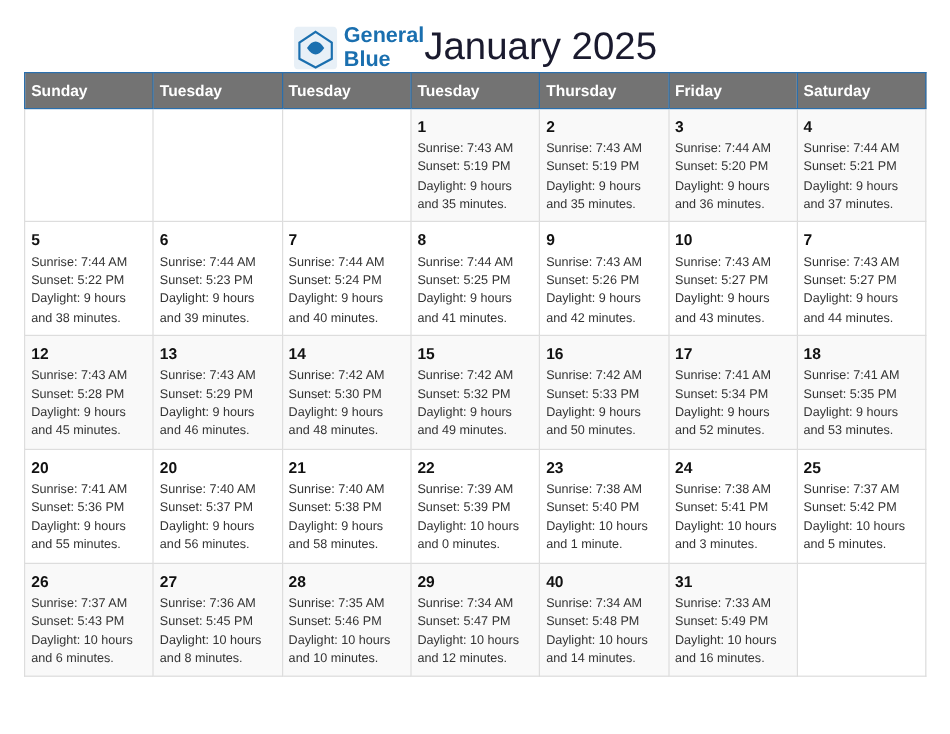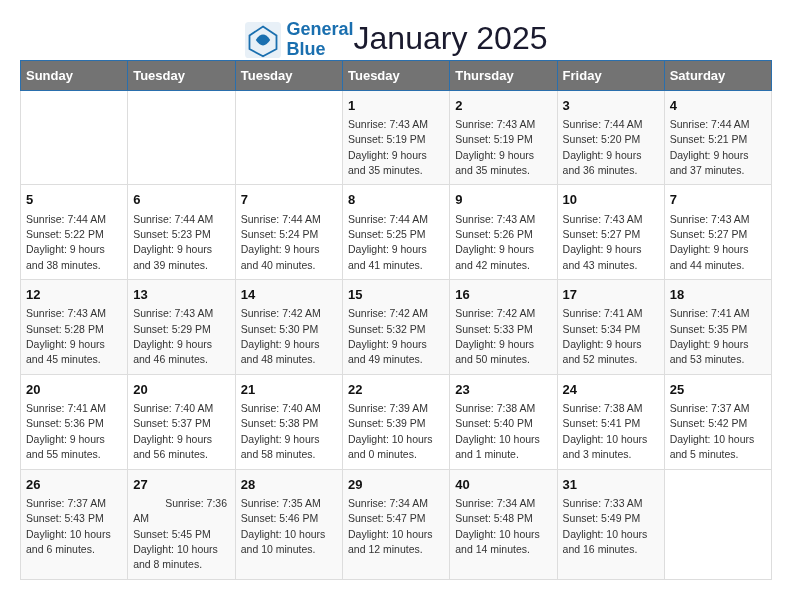--- a/index.html
+++ b/index.html
@@ -211,21 +211,21 @@
 Sunset: 5:41 PM
 Daylight: 10 hours and 3 minutes.</span></td>
         <td><span class="day-num">25</span><span class="day-info" style="white-space: pre-line;">Sunrise: 7:37 AM
 Sunset: 5:42 PM
 Daylight: 10 hours and 5 minutes.</span></td>
       </tr>
       <tr>
         <td><span class="day-num">26</span><span class="day-info" style="white-space: pre-line;">Sunrise: 7:37 AM
 Sunset: 5:43 PM
 Daylight: 10 hours and 6 minutes.</span></td>
-        <td><span class="day-num">27</span><span class="day-info" style="white-space: pre-line; margin-left: 32px;">Sunrise: 7:36 AM
+        <td><span class="day-num">27</span><span class="day-info" style="white-space: pre-line;">Sunrise: 7:36 AM
 Sunset: 5:45 PM
 Daylight: 10 hours and 8 minutes.</span></td>
         <td><span class="day-num">28</span><span class="day-info" style="white-space: pre-line;">Sunrise: 7:35 AM
 Sunset: 5:46 PM
 Daylight: 10 hours and 10 minutes.</span></td>
         <td><span class="day-num">29</span><span class="day-info" style="white-space: pre-line;">Sunrise: 7:34 AM
 Sunset: 5:47 PM
 Daylight: 10 hours and 12 minutes.</span></td>
         <td><span class="day-num">40</span><span class="day-info" style="white-space: pre-line;">Sunrise: 7:34 AM
 Sunset: 5:48 PM

